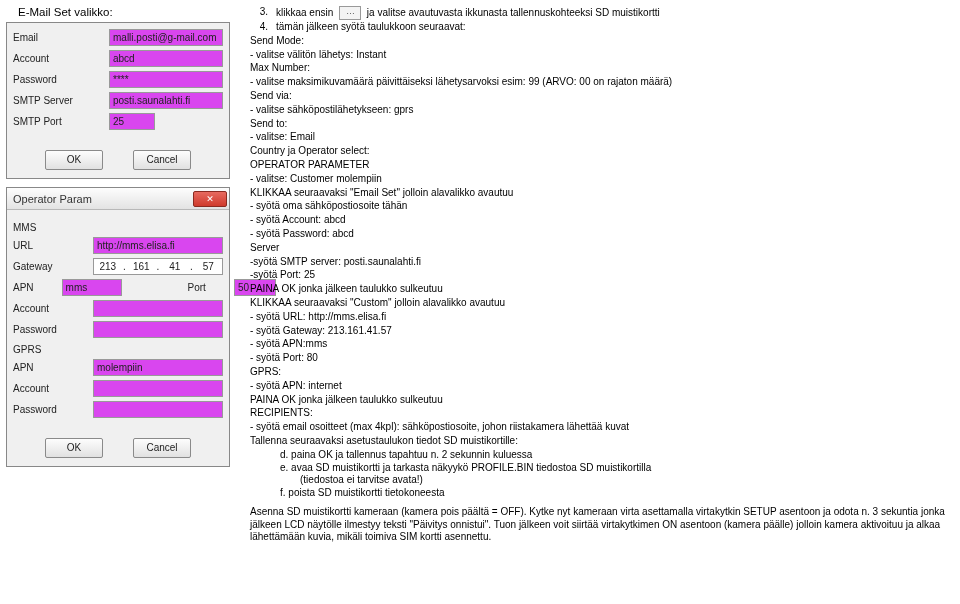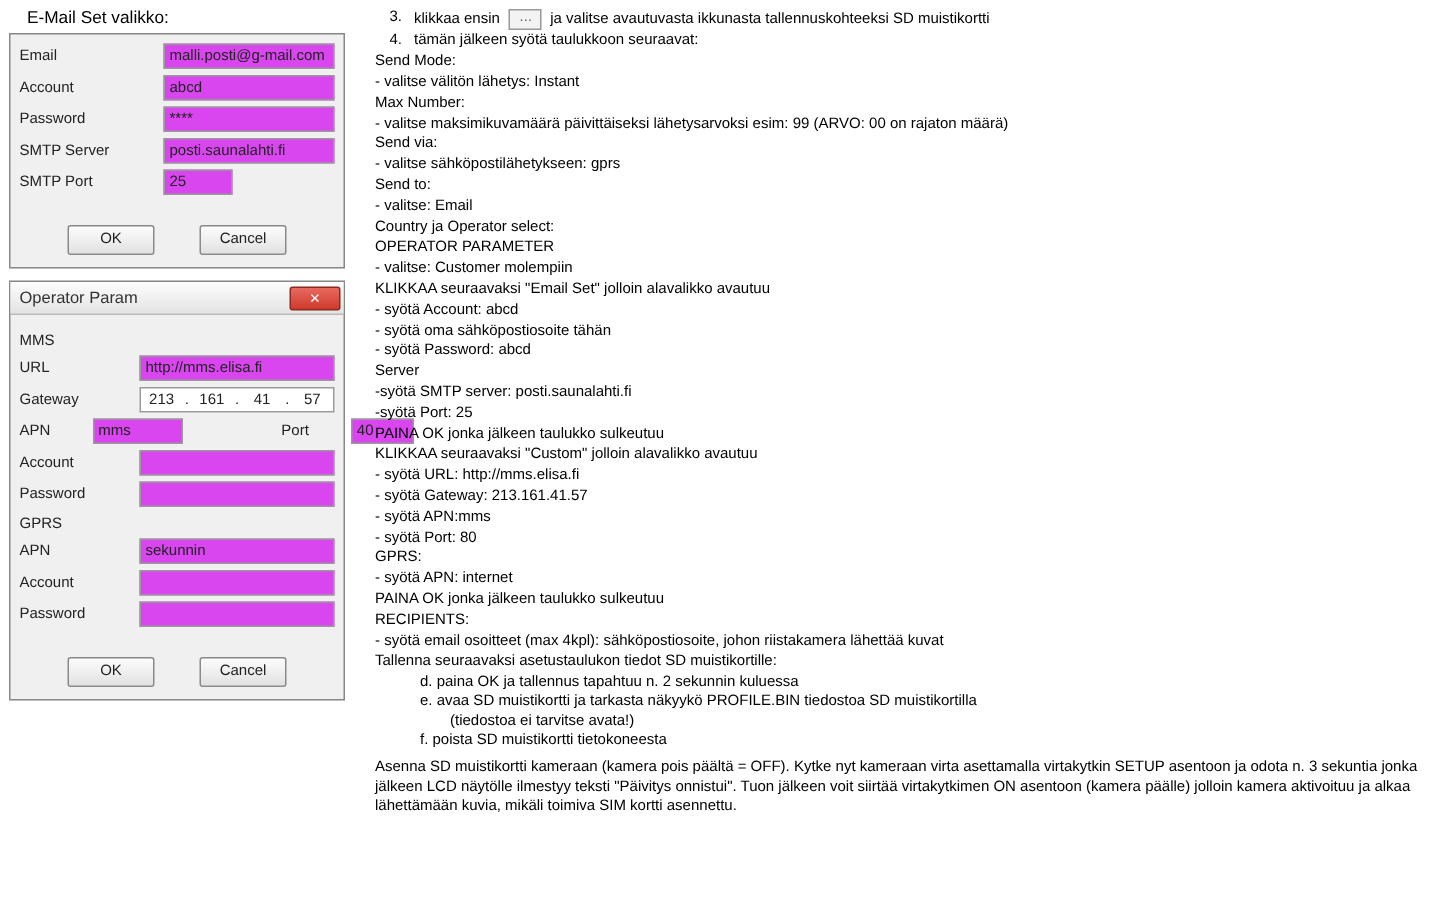--- a/index.html
+++ b/index.html
@@ -201,35 +201,35 @@
             <span>41</span>
               <span class="dot">.</span>
             <span>57</span>
           </span>
         </div>
         <div class="row">
           <span class="lbl sm">APN</span>
           <span class="inp" style="flex:0 0 60px">mms</span>
           <span style="flex:0 0 10px"></span>
           <span class="lbl" style="width:28px">Port</span>
-          <span class="inp" style="flex:0 0 42px">40</span>
+          <span class="inp" style="flex:0 0 42px">50</span>
         </div>
         <div class="row">
           <span class="lbl sm">Account</span>
           <span class="inp"></span>
         </div>
         <div class="row">
           <span class="lbl sm">Password</span>
           <span class="inp"></span>
         </div>
 
         <div class="sec-hd">GPRS</div>
         <div class="row">
           <span class="lbl sm">APN</span>
-          <span class="inp">sekunnin</span>
+          <span class="inp">molempiin</span>
         </div>
         <div class="row">
           <span class="lbl sm">Account</span>
           <span class="inp"></span>
         </div>
         <div class="row">
           <span class="lbl sm">Password</span>
           <span class="inp"></span>
         </div>
         <div class="btns">
@@ -259,22 +259,22 @@
         <p>Max Number:</p>
         <p>- valitse maksimikuvamäärä päivittäiseksi lähetysarvoksi esim: 99 (ARVO: 00 on rajaton määrä)</p>
         <p>Send via:</p>
         <p>- valitse sähköpostilähetykseen: gprs</p>
         <p>Send to:</p>
         <p>- valitse: Email</p>
         <p>Country ja Operator select:</p>
         <p>OPERATOR PARAMETER</p>
         <p>- valitse: Customer molempiin</p>
         <p>KLIKKAA seuraavaksi "Email Set" jolloin alavalikko avautuu</p>
+        <p>- syötä oma sähköpostiosoite tähän</p>
         <p>- syötä Account: abcd</p>
-        <p>- syötä oma sähköpostiosoite tähän</p>
         <p> - syötä Password: abcd</p>
         <p>Server</p>
         <p>-syötä SMTP server: posti.saunalahti.fi</p>
         <p>-syötä Port: 25</p>
         <p>PAINA OK jonka jälkeen taulukko sulkeutuu</p>
         <p>KLIKKAA seuraavaksi "Custom" jolloin alavalikko avautuu</p>
         <p>- syötä URL: http://mms.elisa.fi</p>
         <p>- syötä Gateway: 213.161.41.57</p>
         <p>- syötä APN:mms</p>
         <p>- syötä Port: 80</p>

